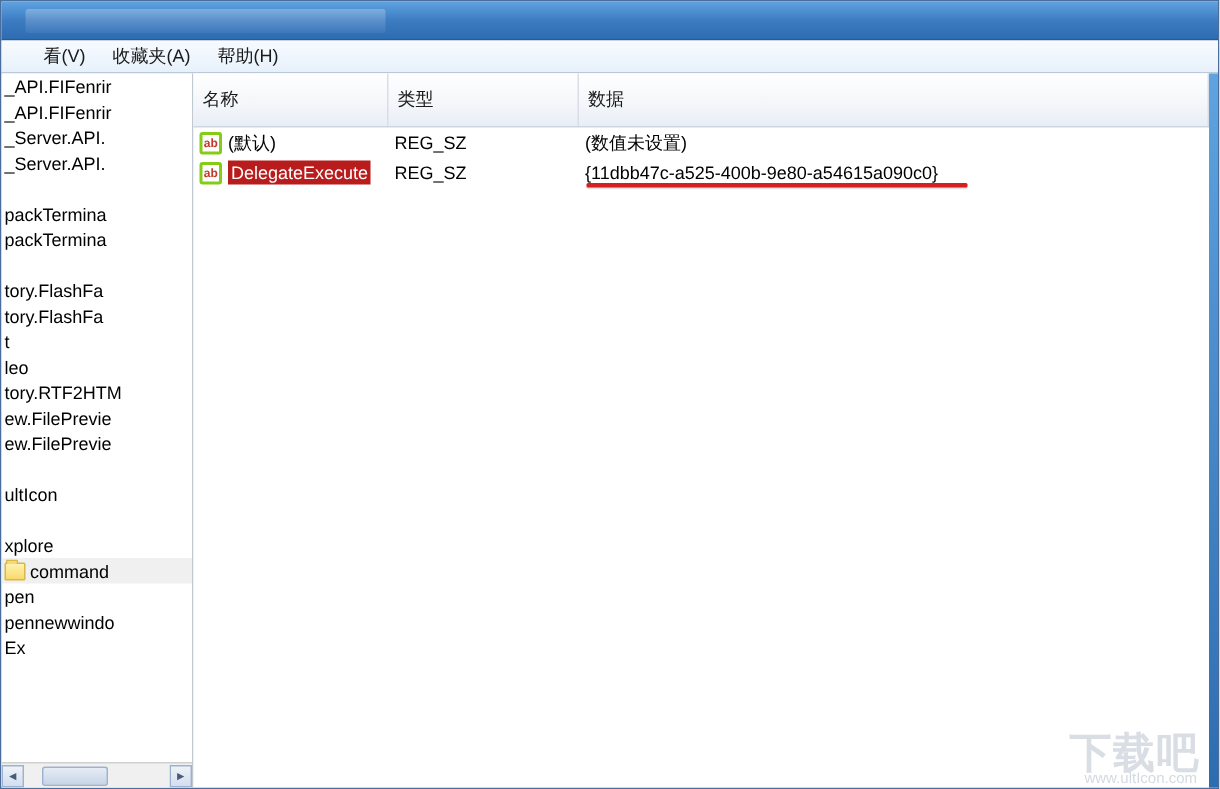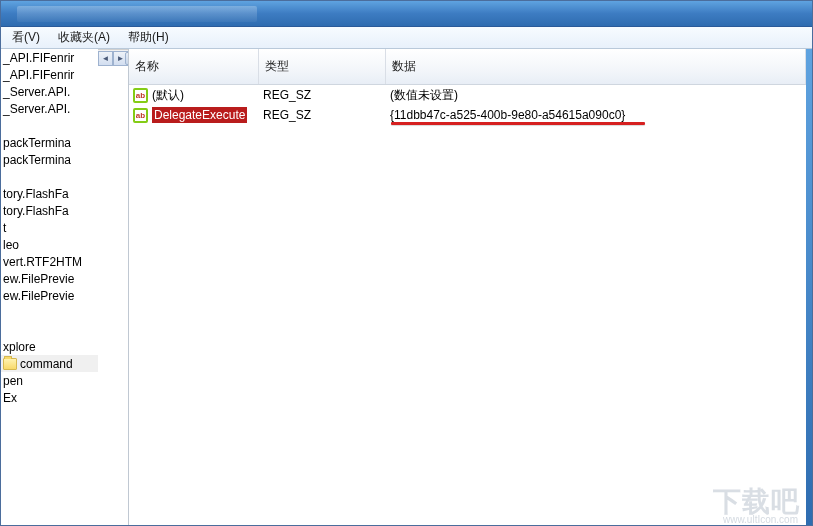--- a/index.html
+++ b/index.html
@@ -28,21 +28,21 @@
       border-radius: 2px;
     }
     
     
     .menubar {
       height: 22px;
       background: linear-gradient(to bottom, #f7fbff 0%, #e8f1fb 100%);
       border-bottom: 1px solid #b9c9da;
       display: flex;
       align-items: center;
-      padding-left: 2px;
+      padding-left: 19px;
     }
     .menu-item {
       padding: 3px 9px;
       color: #1a1a1a;
       cursor: default;
     }
     
     
     .main {
       flex: 1;
@@ -50,21 +50,21 @@
       min-height: 0;
     }
     
     
     .tree {
       width: 128px;
       border-right: 1px solid #c0c8d2;
       overflow: hidden;
       background: #fff;
       display: flex;
-      flex-direction: row;
+      flex-direction: column;
     }
     .tree-items { flex: 1; }
     .tree-row {
       height: 17px;
       display: flex;
       align-items: center;
       padding-left: 2px;
       white-space: nowrap;
       color: #000;
     }
@@ -237,43 +237,49 @@
           <div class="tree-row">
             <span>tory.FlashFa</span>
           </div>
           <div class="tree-row">
             <span>t</span>
           </div>
           <div class="tree-row">
             <span>leo</span>
           </div>
           <div class="tree-row">
-            <span>vert.RTF2HTM</span>
+            <span>tory.RTF2HTM</span>
           </div>
           <div class="tree-row">
             <span>ew.FilePrevie</span>
           </div>
           <div class="tree-row">
             <span>ew.FilePrevie</span>
           </div>
           <div class="tree-row">
             <span></span>
+          </div>
+          <div class="tree-row">
+            <span>ultIcon</span>
           </div>
           <div class="tree-row">
             <span></span>
           </div>
           <div class="tree-row">
             <span>xplore</span>
           </div>
           <div class="tree-row selected">
             <span class="tree-icon-folder"></span>
             <span>command</span>
           </div>
           <div class="tree-row">
             <span>pen</span>
+          </div>
+          <div class="tree-row">
+            <span>pennewwindo</span>
           </div>
           <div class="tree-row">
             <span>Ex</span>
           </div>
         </div>
       <div class="tree-scroll">
         <div class="tree-scroll-btn">◄</div>
         <div class="tree-scroll-track">
           <div class="tree-scroll-thumb"></div>
         </div>

